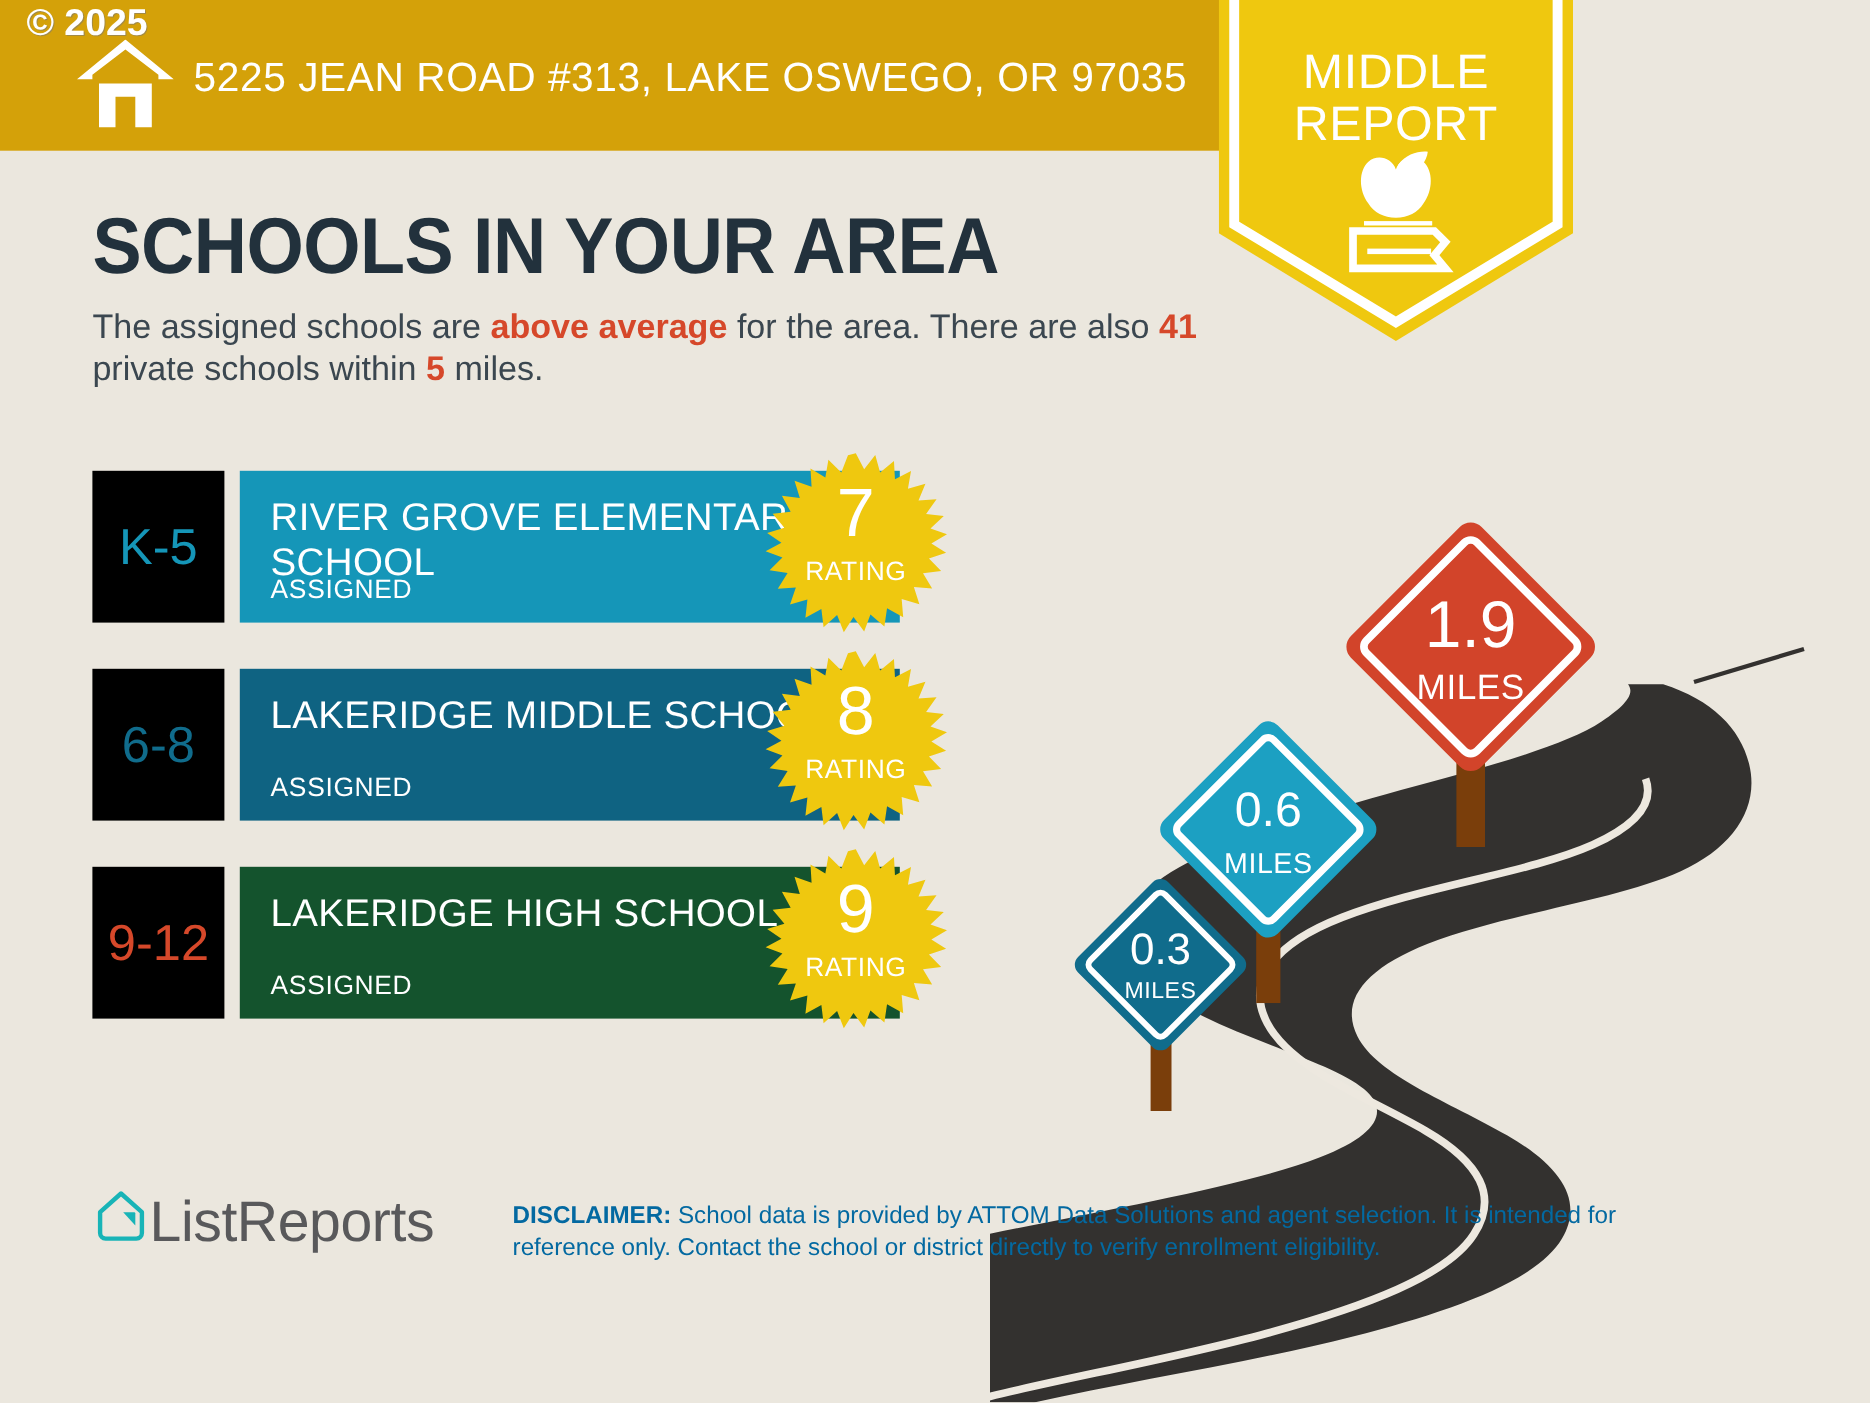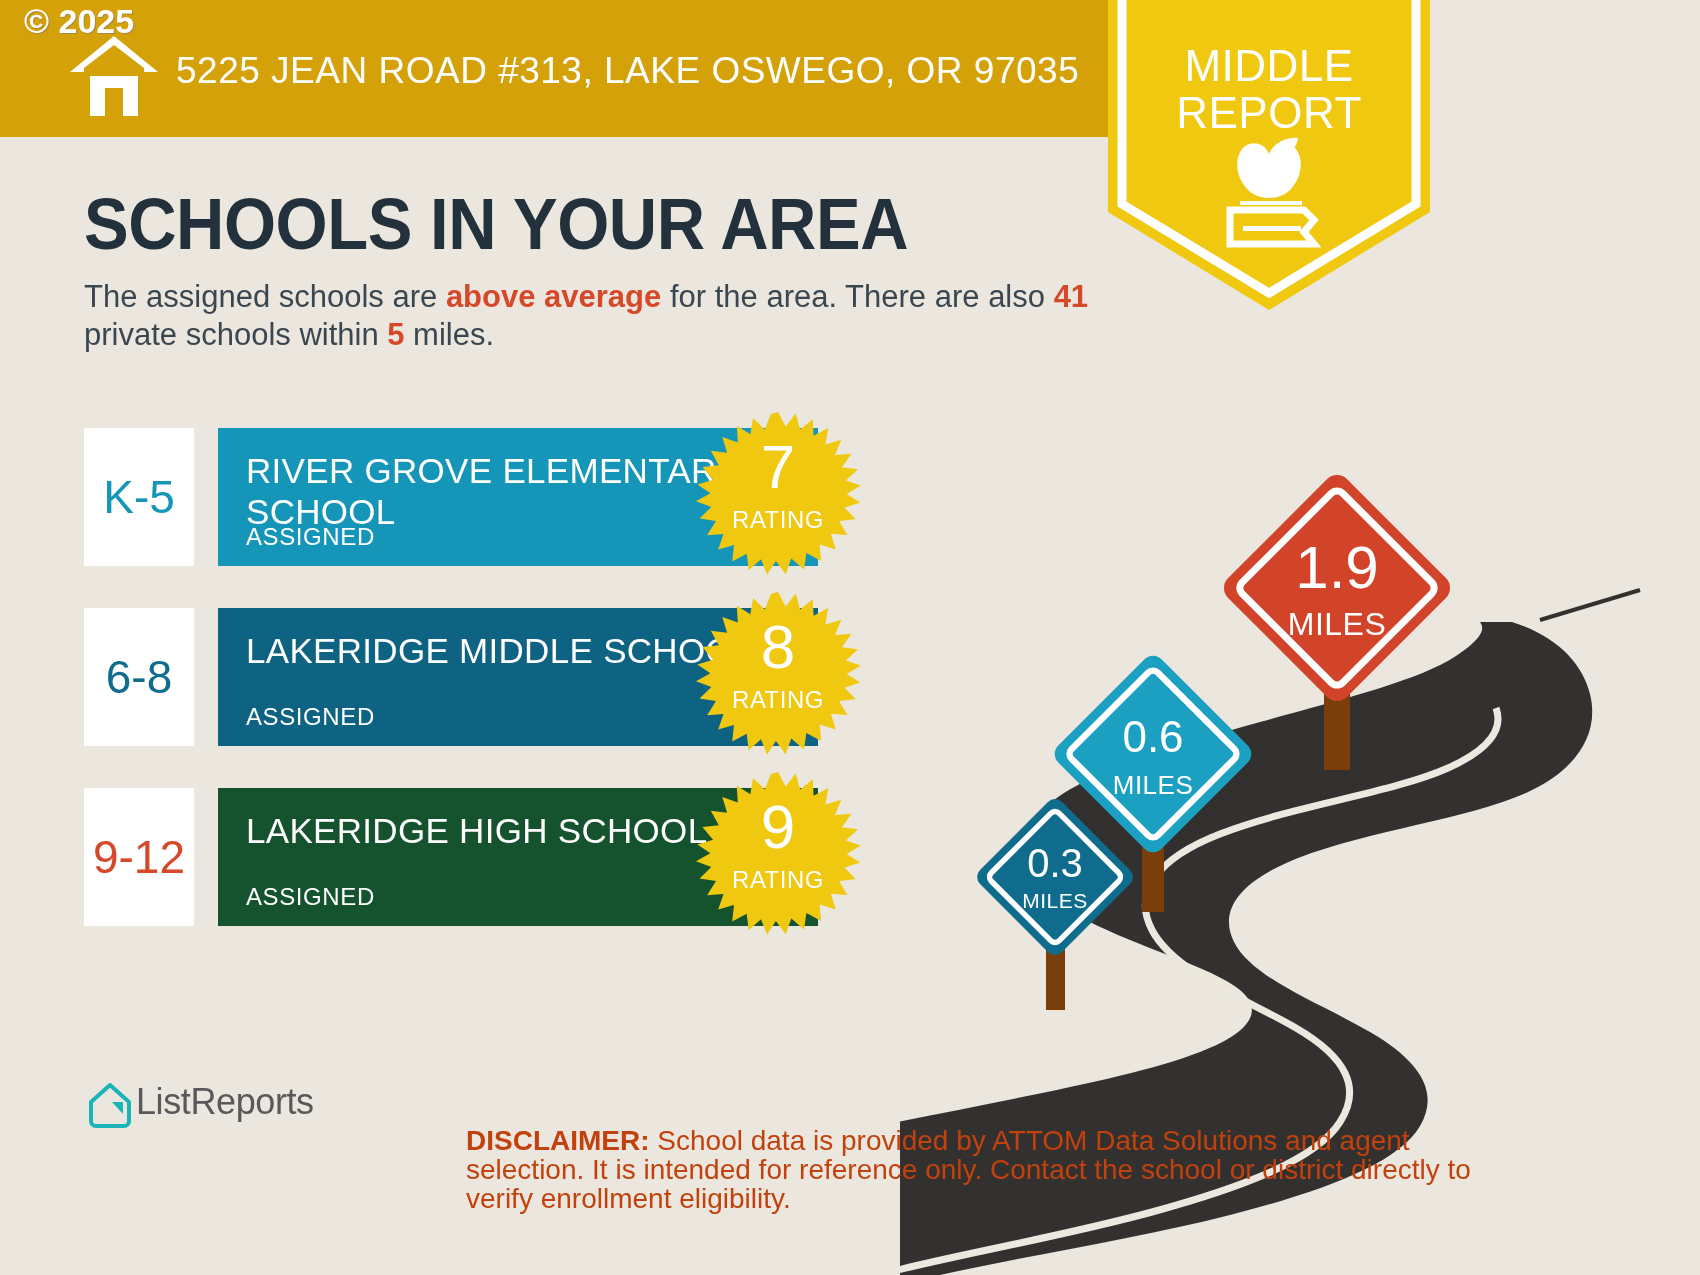--- a/index.html
+++ b/index.html
@@ -55,22 +55,22 @@
     font-size:31px;line-height:38px;color:#3b4750;
   }
   .subtitle b{color:#D6482A;}
 
   
   .school-row{position:absolute;left:84px;height:138px;}
   .row1{top:428px;}
   .row2{top:608px;}
   .row3{top:788px;}
   .grade-box{
-    position:absolute;left:0;top:0;width:110px;height:138px;
-    background:#ffffff;
+    position:absolute;left:0;top:0;width:120px;height:138px;
+    background:#000000;
     display:flex;align-items:center;justify-content:center;
   }
   .grade-box span{font-size:46px;line-height:46px;}
   .bar{
     position:absolute;left:134px;top:0;width:600px;height:138px;
   }
   .bar .name{
     position:absolute;left:28px;top:22px;width:560px;
     color:#ffffff;font-size:35px;line-height:41px;letter-spacing:.3px;
   }
@@ -112,25 +112,25 @@
   .sign2 .num{top:62px;font-size:44px;line-height:50px;}
   .sign2 .mi{top:120px;font-size:26px;letter-spacing:.5px;}
   .sign1{left:968px;top:795px;width:174px;height:215px;}
   .sign1 .num{top:48px;font-size:40px;line-height:40px;text-align:center;}
   .sign1 .mi{top:94px;font-size:21px;letter-spacing:.5px;}
 
   
   .logo{position:absolute;left:86px;top:1082px;width:245px;height:48px;z-index:6;}
   .logo-text{
     position:absolute;left:136px;top:1081px;
-    font-size:36px;color:#59595B;letter-spacing:-.4px;z-index:6;
+    font-size:52px;color:#59595B;letter-spacing:-.4px;z-index:6;
   }
   .disclaimer{
     position:absolute;left:466px;top:1090px;width:1010px;
-    font-size:28px;line-height:29px;color:#c2410c;z-index:6;margin-top:36px;
+    font-size:22px;line-height:29px;color:#0369a1;z-index:6;
   }
   .disclaimer b{font-weight:bold;}
 </style>
 </head>
 <body>
 
 <div id="stage">
 
   <div class="header-bar"></div>
 

